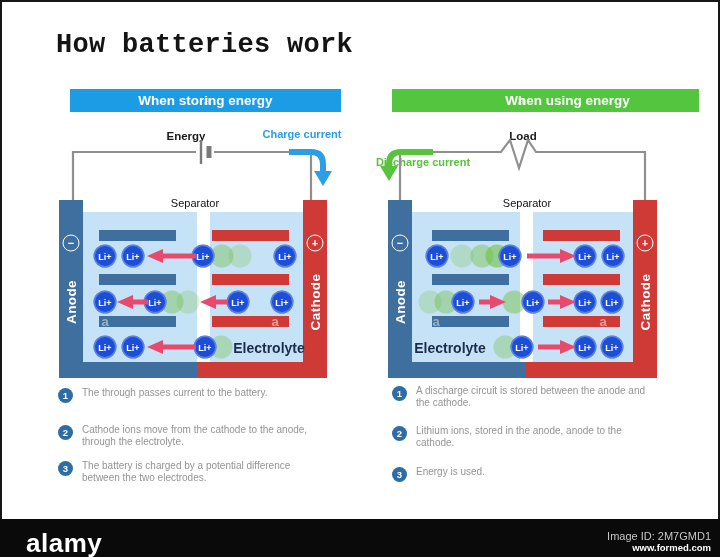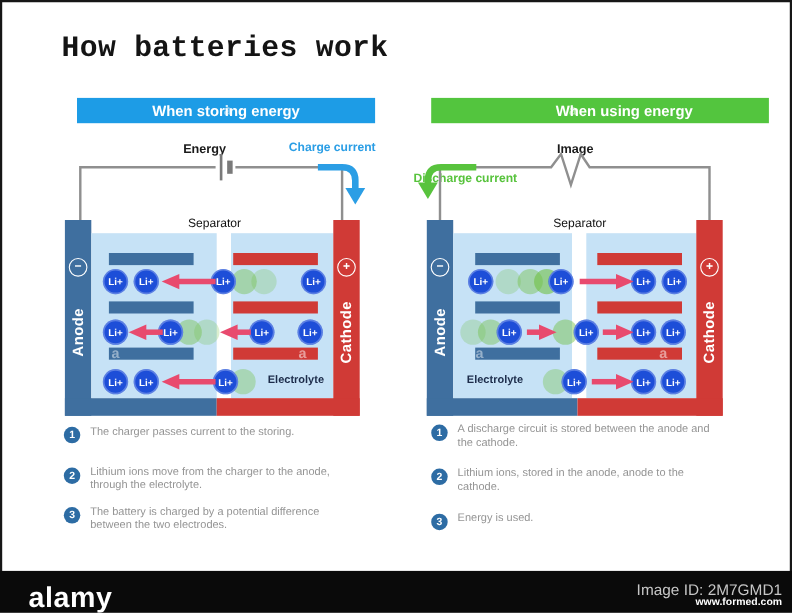--- a/index.html
+++ b/index.html
@@ -7,60 +7,60 @@
         font-family:"Liberation Sans",sans-serif;box-shadow:inset 0 0 0 2px #161616;}
   .title{position:absolute;left:56px;top:30px;font-size:27px;font-weight:bold;color:#141414;letter-spacing:.3px;font-family:Liberation Mono, monospace;}
   .hdr{position:absolute;height:23px;color:#fff;font-weight:bold;font-size:13.5px;text-align:center;line-height:23px;}
   .hdr-blue{background:#1d9ce6;}
   .hdr-green{background:#53c53e;padding-left:44px;}
   .comp-lbl{position:absolute;font-size:11.5px;font-weight:bold;color:#1a1a1a;text-align:center;}
   .current-lbl{position:absolute;font-size:11px;font-weight:bold;text-align:center;white-space:nowrap;}
   .blue-txt{color:#2b9ee5;} .green-txt{color:#58c33d;margin-top:28px;}
   .rect{position:absolute;}
   .sep-lbl{position:absolute;font-size:11px;font-weight:normal;color:#111;text-align:center;}
-  .ely-lbl{position:absolute;font-size:10px;font-weight:bold;color:#1c2c4a;text-align:center;}
+  .ely-lbl{position:absolute;font-size:14px;font-weight:bold;color:#1c2c4a;text-align:center;}
   .electrode-label{position:absolute;color:#fff;font-weight:bold;font-size:13.5px;letter-spacing:.4px;
         transform:translate(-50%,-50%) rotate(-90deg);white-space:nowrap;}
   .sign-badge{position:absolute;width:15px;height:15px;border:1.5px solid #fff;border-radius:50%;
         color:#fff;font-size:11px;line-height:14px;text-align:center;font-weight:bold;
         transform:translate(-50%,-50%);}
   .ebar{position:absolute;height:11px;}
   .ion{position:absolute;width:23px;height:23px;border-radius:50%;background:#1d4ed8;
         box-shadow:inset 0 0 0 1.5px rgba(255,255,255,.28);color:#fff;font-weight:bold;font-size:9px;
         display:flex;align-items:center;justify-content:center;transform:translate(-50%,-50%);}
   .ghost{position:absolute;width:23px;height:23px;border-radius:50%;background:#6fbf3f;
         transform:translate(-50%,-50%);}
   .wm{position:absolute;font-size:13px;font-weight:bold;transform:translate(-50%,-50%);}
   .overlay{position:absolute;left:0;top:0;pointer-events:none;}
   .step{position:absolute;display:flex;gap:9px;}
   .step-num{width:15px;height:15px;border-radius:50%;background:#2d6ca4;color:#fff;font-size:9.5px;
         font-weight:bold;display:flex;align-items:center;justify-content:center;flex-shrink:0;margin-top:1px;}
   .step-text{width:238px;font-size:10px;line-height:11.5px;color:#949494;}
   .footer{position:absolute;left:0;top:519px;width:720px;height:63px;background:#0a0a0a;}
   .footer-logo{position:absolute;left:26px;top:9px;color:#fff;font-size:26px;font-weight:bold;letter-spacing:.5px;}
   .footer-meta{position:absolute;right:9px;top:12px;text-align:right;}
-  .footer-id{font-size:14px;color:#c6c6c6;line-height:11px;}
+  .footer-id{font-size:11px;color:#c6c6c6;line-height:11px;}
   .footer-url{font-size:9.5px;color:#fff;font-weight:bold;line-height:12px;}
 </style>
 </head>
 <body>
 
 <div class="page">
 
   <div class="title">How batteries work</div>
 
   <div class="hdr hdr-blue" style="left:70px;top:89px;width:271px;">When storing energy</div>
   <div class="hdr hdr-green" style="left:392px;top:89px;width:263px;">When using energy</div>
   <span class="wm" style="left:207px;top:100px;color:rgba(255,255,255,.5);">a</span>
   <span class="wm" style="left:521px;top:100px;color:rgba(255,255,255,.5);">a</span>
 
   <div class="comp-lbl" style="left:146px;top:130px;width:80px;">Energy</div>
   <div class="current-lbl blue-txt" style="left:252px;top:128px;width:100px;">Charge current</div>
   <div class="current-lbl green-txt" style="left:373px;top:128px;width:100px;">Discharge current</div>
-  <div class="comp-lbl" style="left:495px;top:130px;width:56px;">Image</div>
+  <div class="comp-lbl" style="left:495px;top:130px;width:56px;">Load</div>
 
   <div class="rect" style="left:59px;top:200px;width:24px;height:178px;background:#3f6f9f;"></div>
   <div class="rect" style="left:83px;top:212px;width:114px;height:150px;background:#c6e2f6;"></div>
   <div class="rect" style="left:210px;top:212px;width:93px;height:150px;background:#c6e2f6;"></div>
   <div class="rect" style="left:303px;top:200px;width:24px;height:178px;background:#d03a36;"></div>
   <div class="rect" style="left:59px;top:362px;width:138px;height:16px;background:#3f6f9f;"></div>
   <div class="rect" style="left:197px;top:362px;width:130px;height:16px;background:#d03a36;"></div>
 
   <div class="ebar" style="left:99px;top:230px;width:77px;background:#3f6f9f;"></div>
   <div class="ebar" style="left:99px;top:274px;width:77px;background:#3f6f9f;"></div>
@@ -182,25 +182,25 @@
         <polygon stroke="none" points="490,295 490,309 506,302"></polygon>
       <line x1="548" y1="302" x2="562" y2="302"></line>
         <polygon stroke="none" points="560,295 560,309 576,302"></polygon>
       <line x1="538" y1="347" x2="562" y2="347"></line>
         <polygon stroke="none" points="560,340 560,354 576,347"></polygon>
     </g>
   </svg>
 
   <div class="step" style="left:58px;top:387px;">
     <div class="step-num">1</div>
-    <div class="step-text">The charger passes current to the storing.</div>
+    <div class="step-text">The through passes current to the battery.</div>
   </div>
   <div class="step" style="left:58px;top:424px;">
     <div class="step-num">2</div>
-    <div class="step-text">Lithium ions move from the charger to the anode, through the electrolyte.</div>
+    <div class="step-text">Cathode ions move from the cathode to the anode, through the electrolyte.</div>
   </div>
   <div class="step" style="left:58px;top:460px;">
     <div class="step-num">3</div>
     <div class="step-text">The battery is charged by a potential difference between the two electrodes.</div>
   </div>
 
   <div class="step" style="left:392px;top:385px;">
     <div class="step-num">1</div>
     <div class="step-text">A discharge circuit is stored between the anode and the cathode.</div>
   </div>

